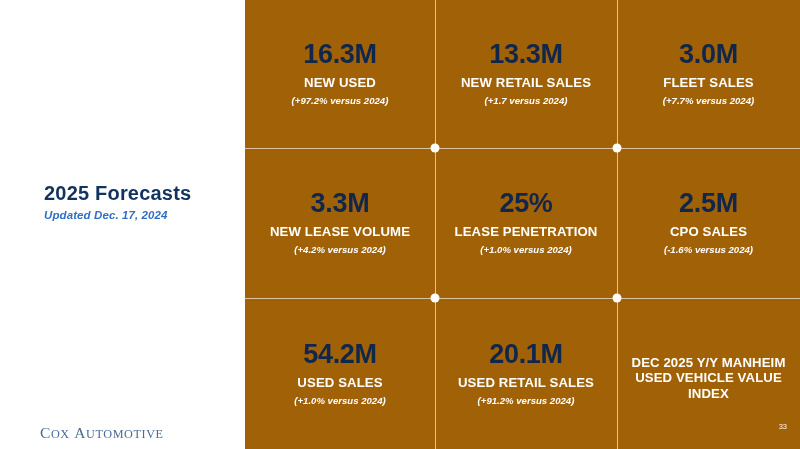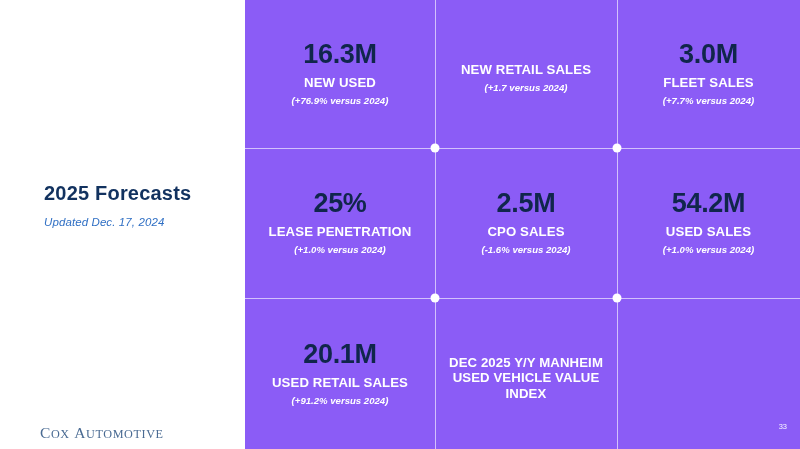--- a/index.html
+++ b/index.html
@@ -40,24 +40,24 @@
   }
   .slide-title {
     font-size: 20px;
     font-weight: bold;
     color: #12325f;
     letter-spacing: 0.2px;
     line-height: 1.15;
     white-space: nowrap;
   }
   .slide-subtitle {
-    margin-top: 11px;
+    margin-top: 4px;
     font-size: 11.5px;
     font-style: italic;
-    font-weight: normal;
+    font-weight: bold;
     color: #2f6fc4;
     letter-spacing: 0.1px;
     white-space: nowrap;
   }
 
   .logo {
     position: absolute;
     left: 40px;
     top: 424px;
     font-family: "Liberation Serif", serif;
@@ -74,21 +74,21 @@
     text-align: center;
   }
 
   
   .grid-panel {
     position: absolute;
     left: 245px;
     top: 0;
     width: 555px;
     height: 449px;
-    background: #8b5cf6;
+    background: #a16207;
   }
 
   .grid {
     position: absolute;
     inset: 0;
     display: grid;
     grid-template-columns: 190px 182px 183px;
     grid-template-rows: 148px 150px 151px;
   }
 
@@ -193,34 +193,40 @@
 
   </div>
 
   <div class="grid-panel">
 
     <div class="grid">
 
       <div class="cell">
         <div class="value">16.3M</div>
         <div class="label">NEW USED</div>
-        <div class="note">(+76.9% versus 2024)</div>
-      </div>
-
-      <div class="cell">
+        <div class="note">(+97.2% versus 2024)</div>
+      </div>
+
+      <div class="cell">
+        <div class="value">13.3M</div>
         <div class="label">NEW RETAIL SALES</div>
         <div class="note">(+1.7 versus 2024)</div>
       </div>
 
       <div class="cell">
         <div class="value">3.0M</div>
         <div class="label">FLEET SALES</div>
         <div class="note">(+7.7% versus 2024)</div>
       </div>
 
+      <div class="cell">
+        <div class="value">3.3M</div>
+        <div class="label">NEW LEASE VOLUME</div>
+        <div class="note">(+4.2% versus 2024)</div>
+      </div>
 
       <div class="cell">
         <div class="value">25%</div>
         <div class="label">LEASE PENETRATION</div>
         <div class="note">(+1.0% versus 2024)</div>
       </div>
 
       <div class="cell">
         <div class="value">2.5M</div>
         <div class="label">CPO SALES</div>

